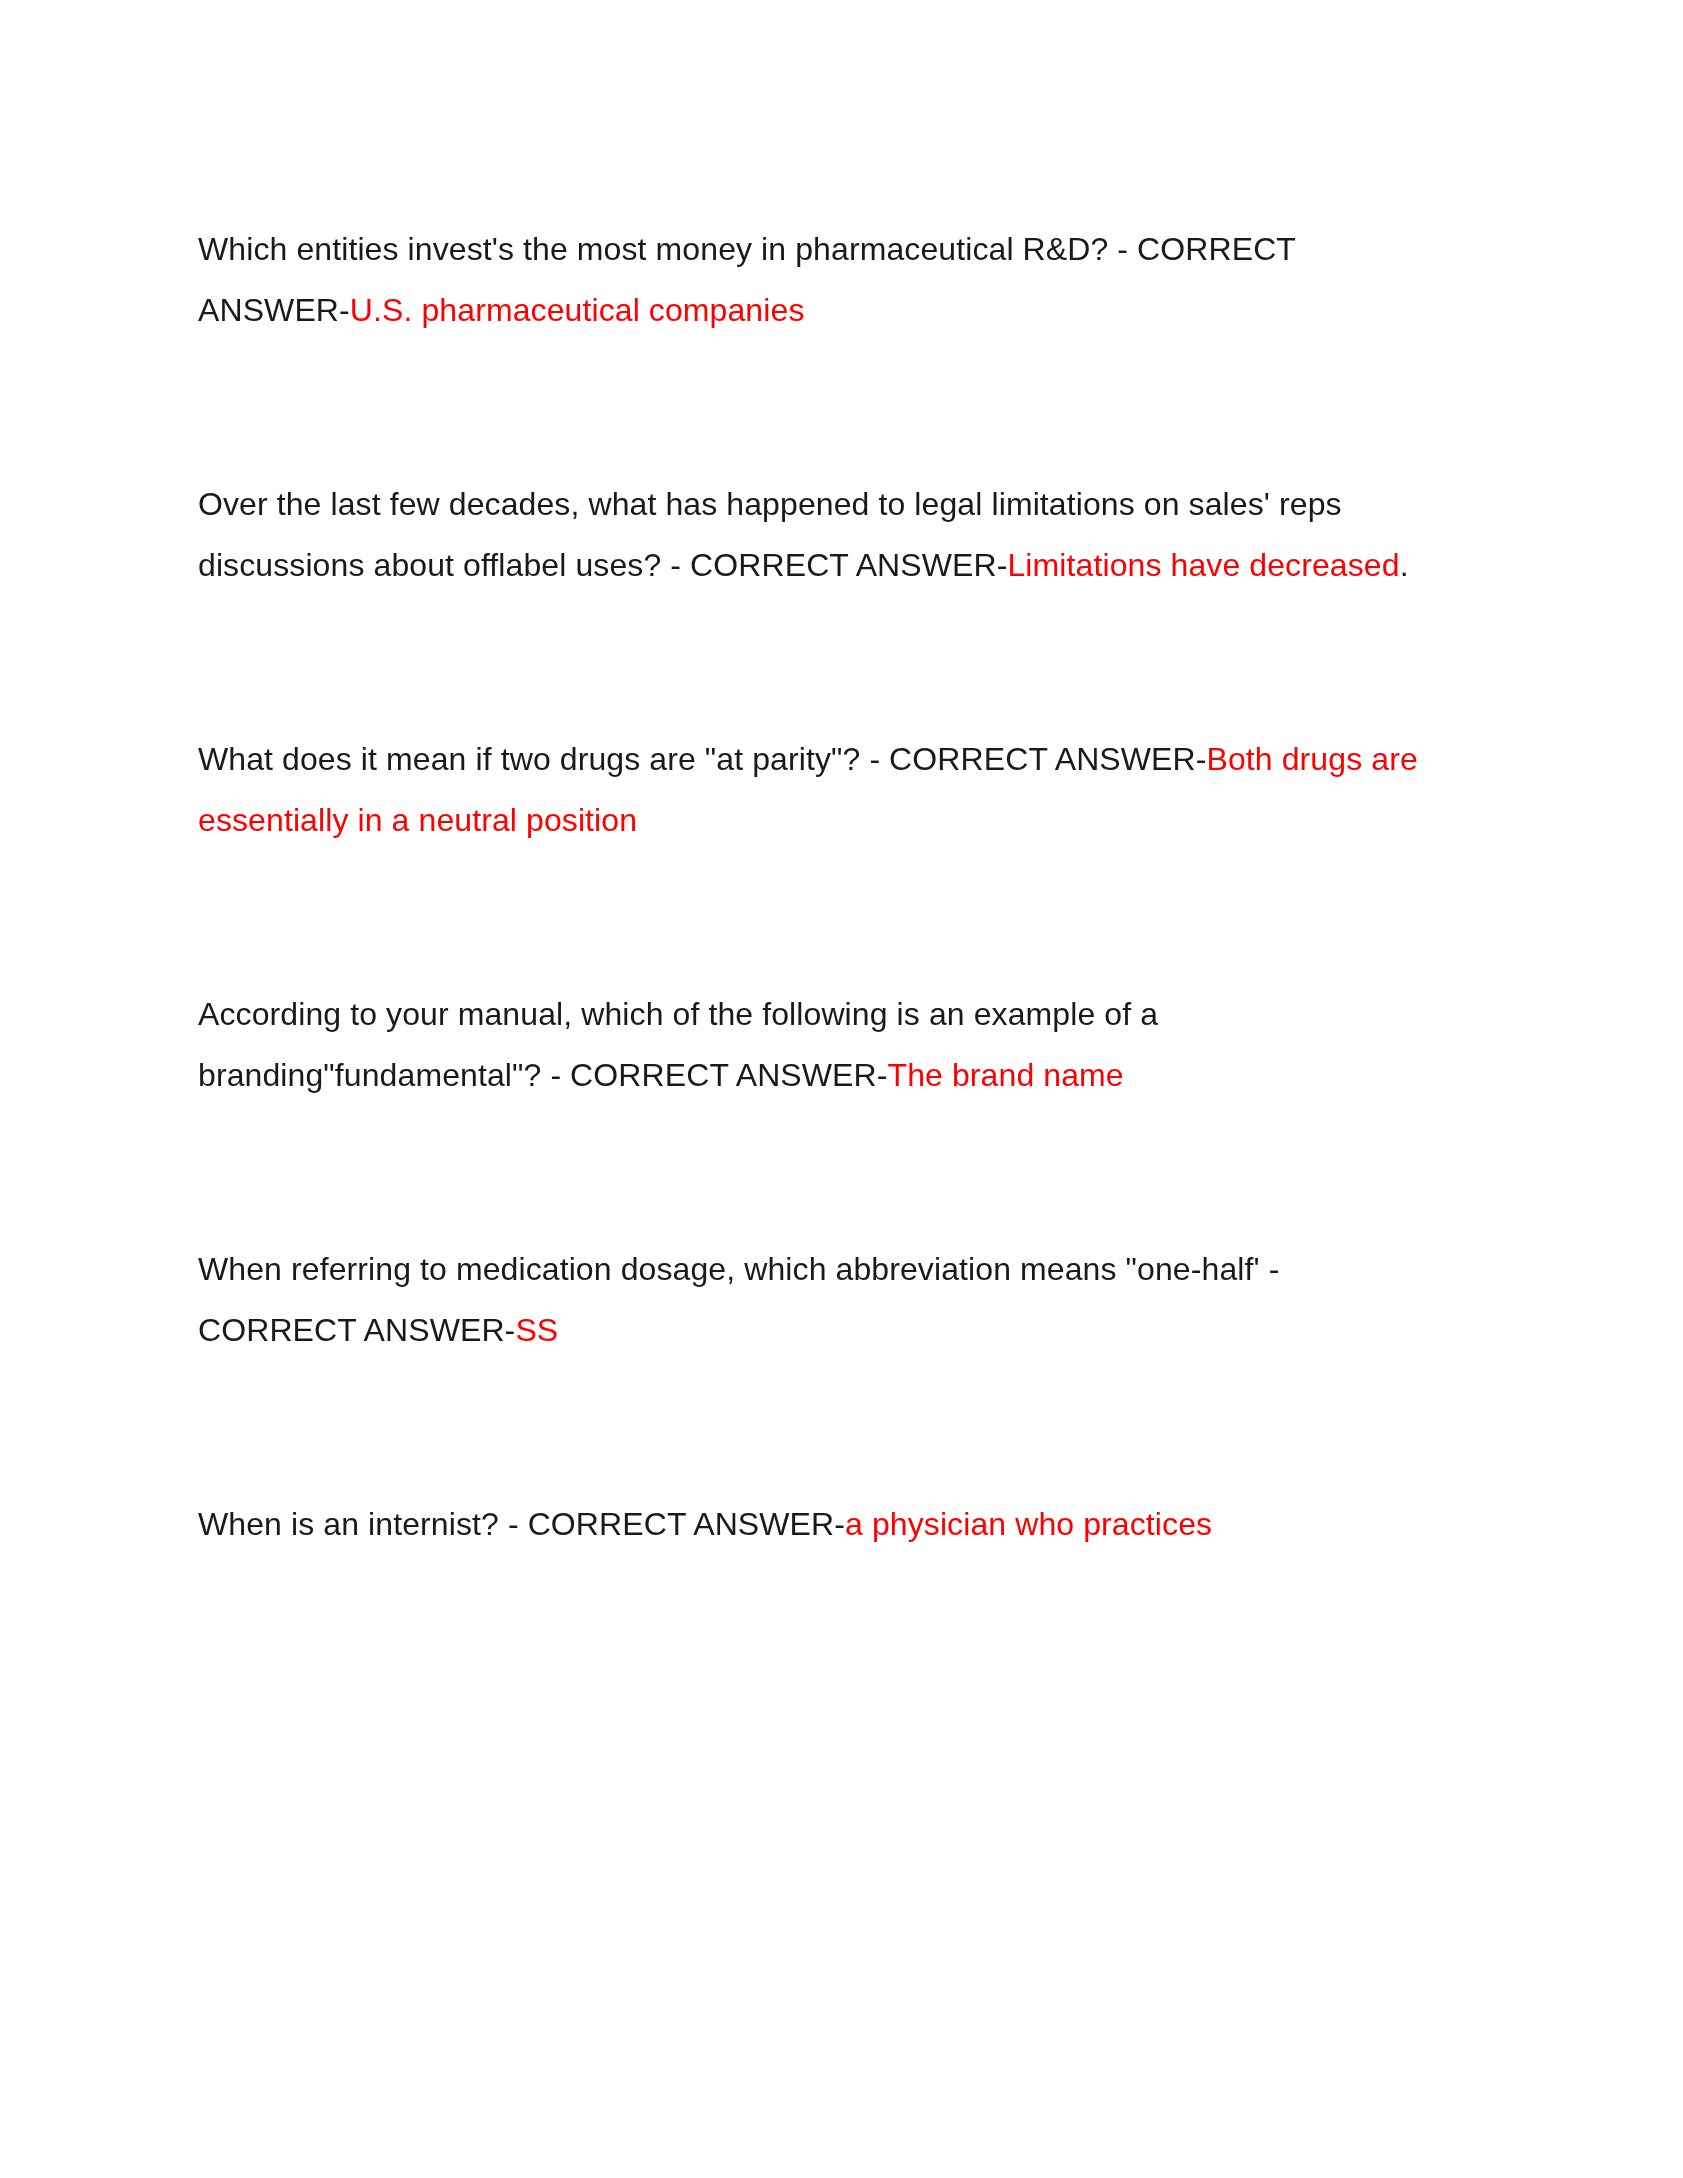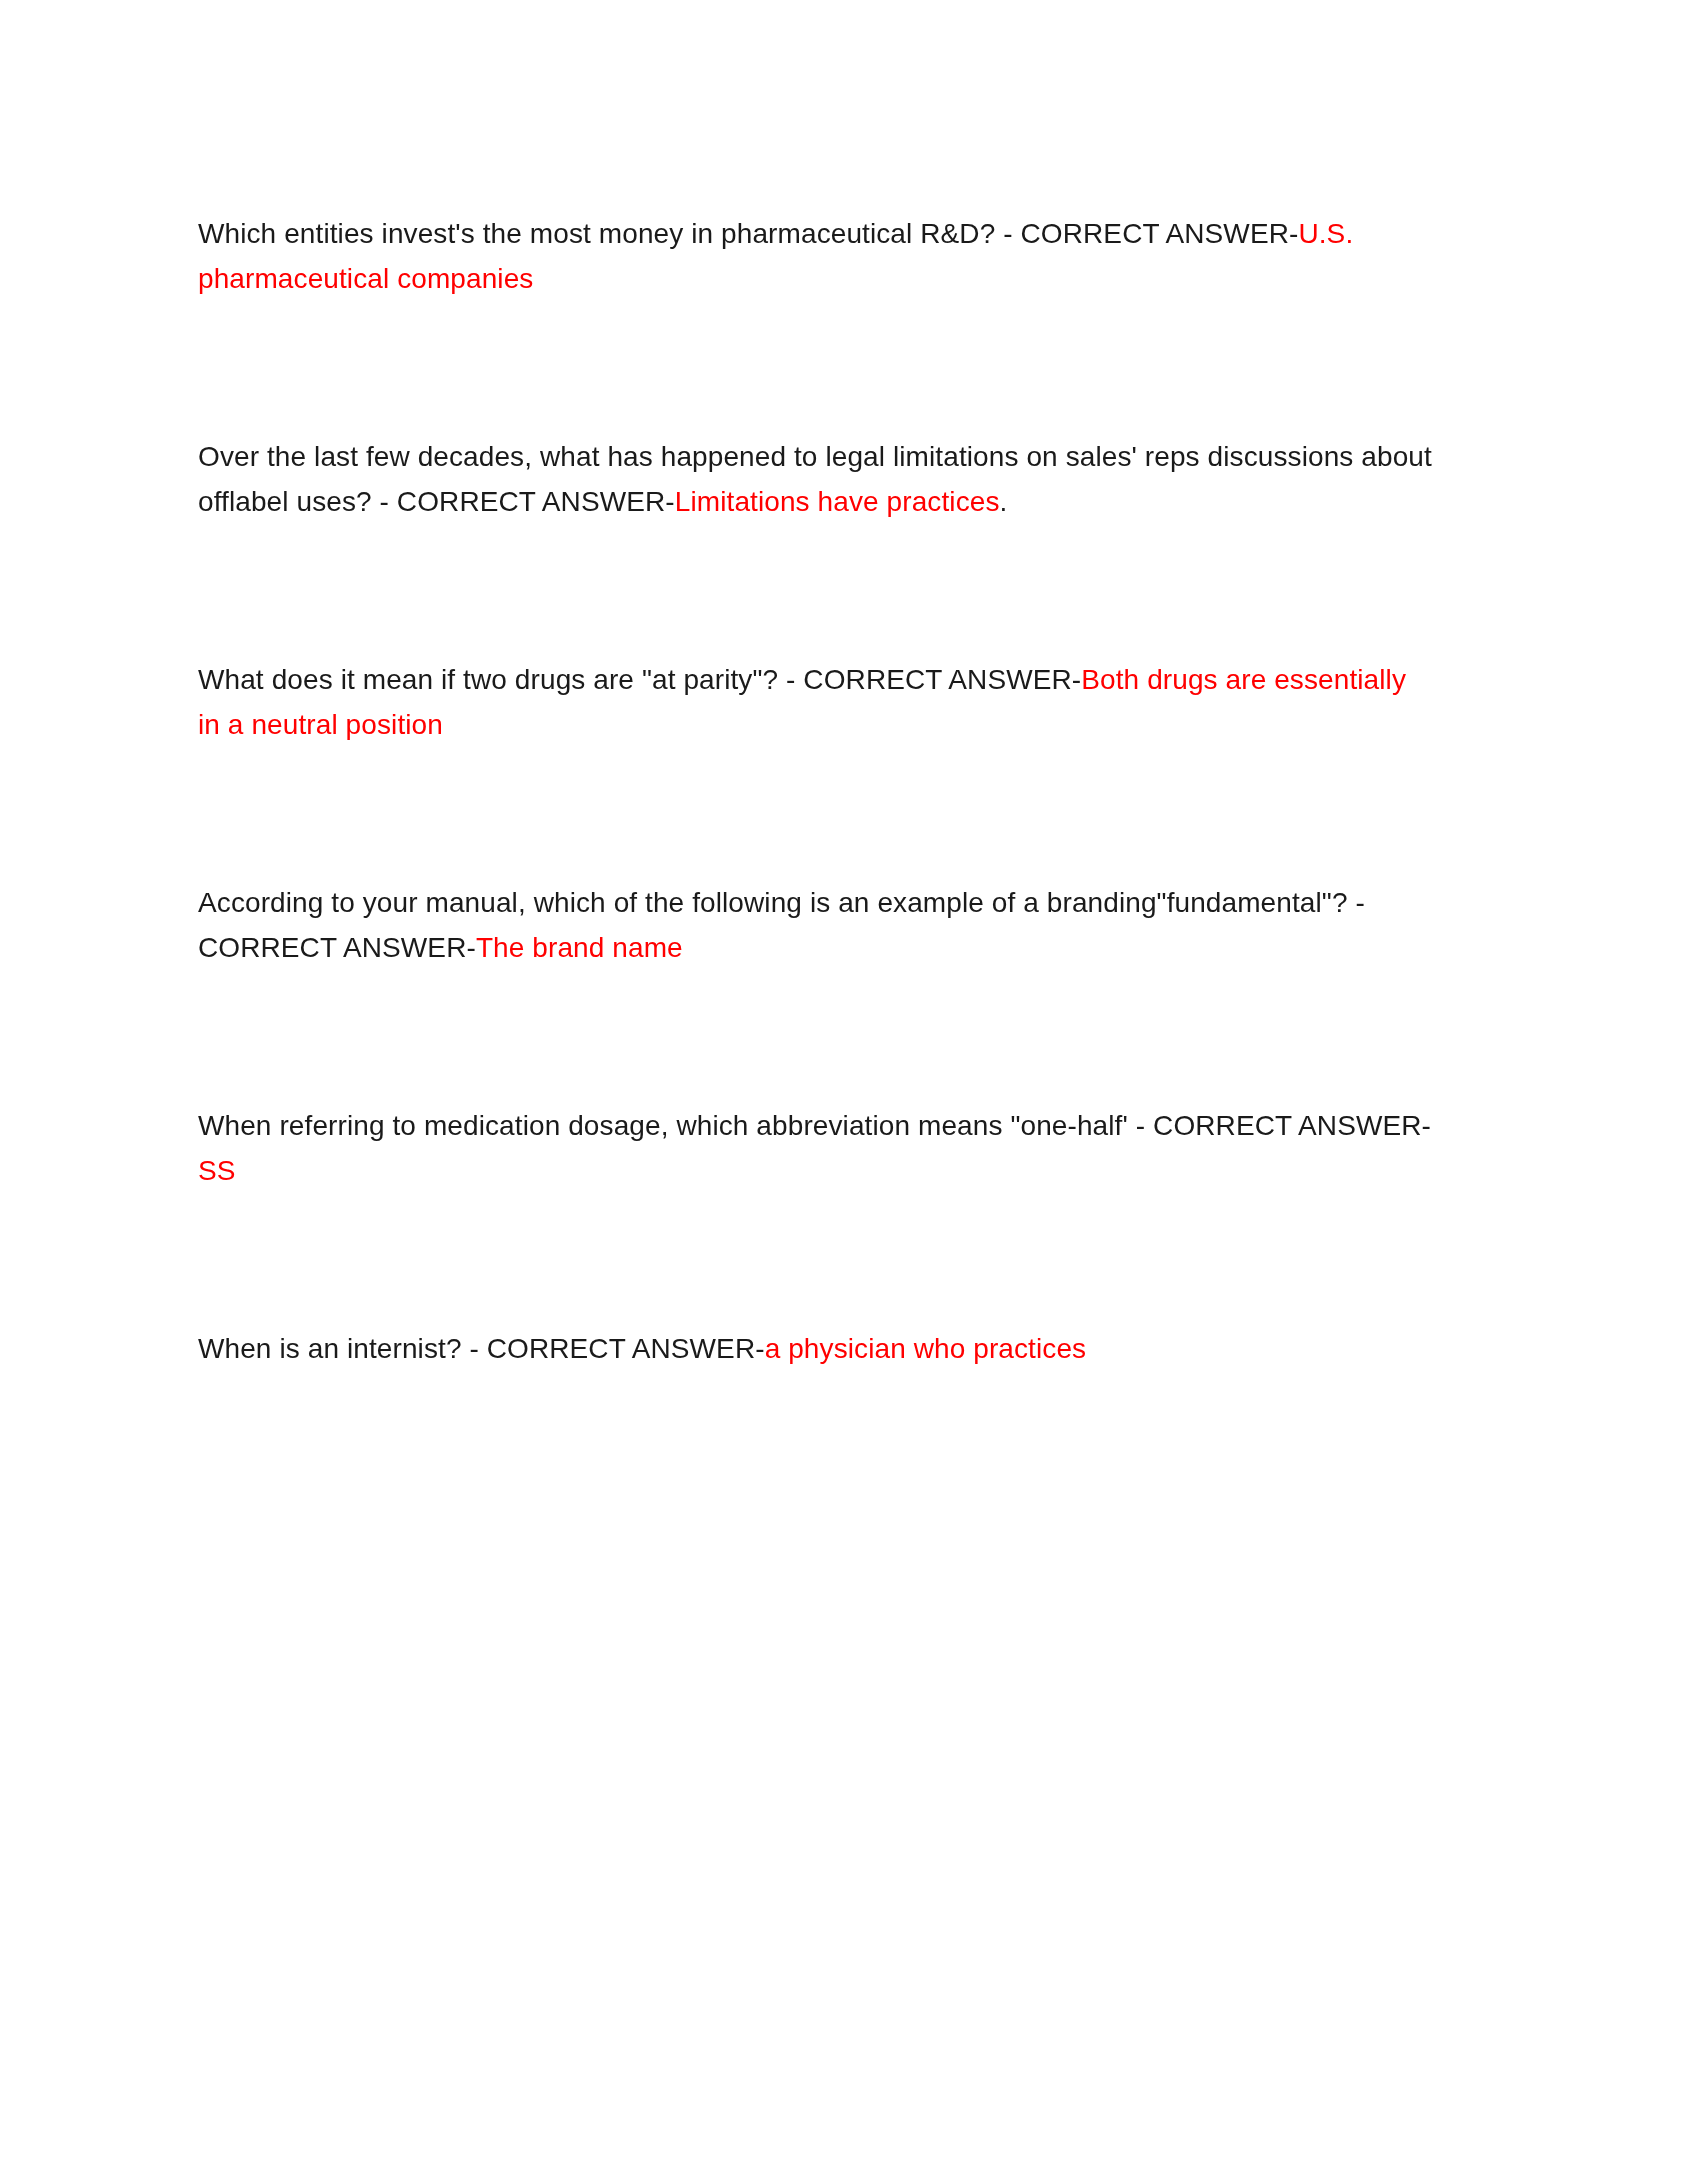--- a/index.html
+++ b/index.html
@@ -19,24 +19,24 @@
     font-family:"Liberation Sans","DejaVu Sans",sans-serif;
   }
   .page{
     box-sizing:border-box;
     width:1683px;
     height:2178px;
     background:var(--page-bg);
     padding:203px 248px 0 198px;
   }
   .qa-item{
-    margin:8px 0 133px 0;
+    margin:16px 0 133px 0;
     max-width:1238px;
-    font-size:28px;
-    line-height:45px;
+    font-size:32px;
+    line-height:61px;
     color:var(--text-color);
     letter-spacing:0.1px;
   }
   .qa-item:last-child{
     margin-bottom:0;
   }
   .question-text{
     color:var(--text-color);
   }
   .answer-text{
@@ -50,21 +50,21 @@
 <body>
 
 <div class="page">
 
   <p class="qa-item">
     <span class="question-text">Which entities invest's the most money in pharmaceutical R&amp;D? - CORRECT ANSWER-</span><span class="answer-text">U.S. pharmaceutical companies</span><span class="answer-suffix"></span>
   </p>
 
 
   <p class="qa-item">
-    <span class="question-text">Over the last few decades, what has happened to legal limitations on sales' reps discussions about offlabel uses? - CORRECT ANSWER-</span><span class="answer-text">Limitations have practices</span><span class="answer-suffix">.</span>
+    <span class="question-text">Over the last few decades, what has happened to legal limitations on sales' reps discussions about offlabel uses? - CORRECT ANSWER-</span><span class="answer-text">Limitations have decreased</span><span class="answer-suffix">.</span>
   </p>
 
   <p class="qa-item">
     <span class="question-text">What does it mean if two drugs are "at parity"? - CORRECT ANSWER-</span><span class="answer-text">Both drugs are essentially in a neutral position</span><span class="answer-suffix"></span>
   </p>
 
   <p class="qa-item">
     <span class="question-text">According to your manual, which of the following is an example of a branding"fundamental"? - CORRECT ANSWER-</span><span class="answer-text">The brand name</span><span class="answer-suffix"></span>
   </p>
 

